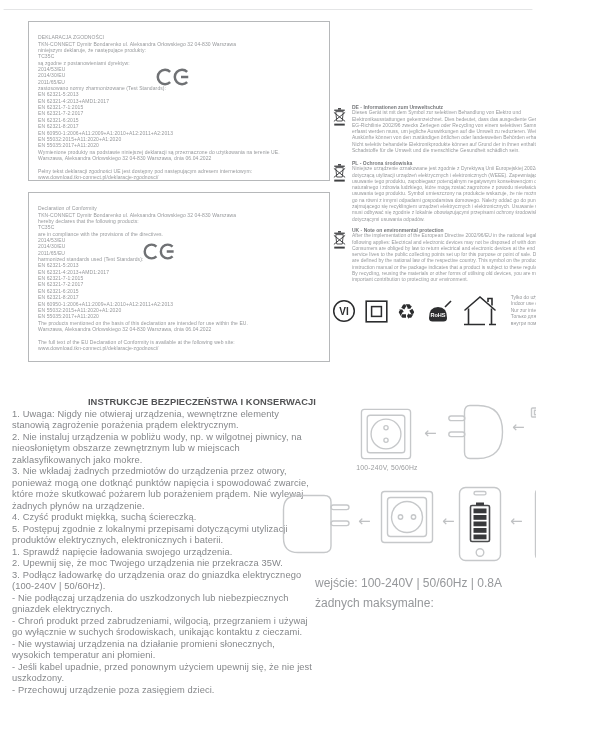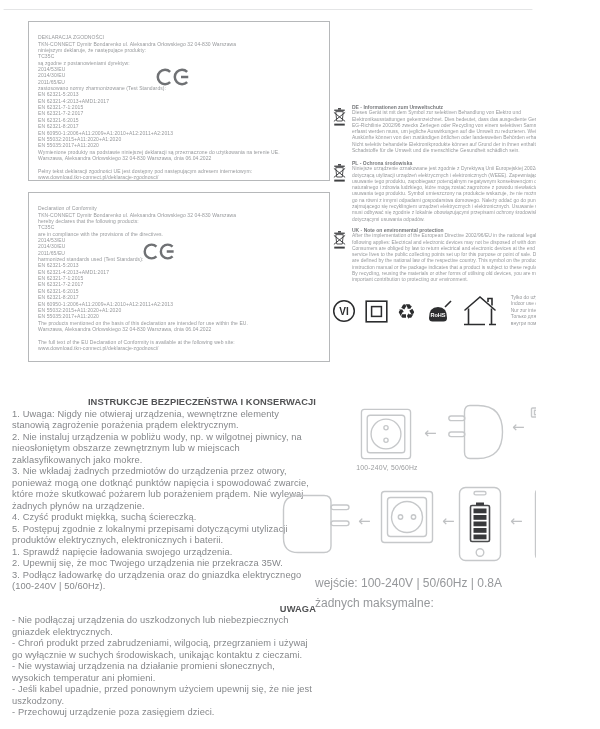--- a/index.html
+++ b/index.html
@@ -215,21 +215,20 @@
   <div class="instr">
     <div class="instr-title">INSTRUKCJE BEZPIECZEŃSTWA I KONSERWACJI</div>
     <div class="instr-body">1. Uwaga: Nigdy nie otwieraj urządzenia, wewnętrzne elementy stanowią zagrożenie porażenia prądem elektrycznym.
 2. Nie instaluj urządzenia w pobliżu wody, np. w wilgotnej piwnicy, na nieosłoniętym obszarze zewnętrznym lub w miejscach zaklasyfikowanych jako mokre.
 3. Nie wkładaj żadnych przedmiotów do urządzenia przez otwory, ponieważ mogą one dotknąć punktów napięcia i spowodować zwarcie, które może skutkować pożarem lub porażeniem prądem. Nie wylewaj żadnych płynów na urządzenie.
 4. Czyść produkt miękką, suchą ściereczką.
 5. Postępuj zgodnie z lokalnymi przepisami dotyczącymi utylizacji produktów elektrycznych, elektronicznych i baterii.</div>
     <div class="instr-body">1. Sprawdź napięcie ładowania swojego urządzenia.
 2. Upewnij się, że moc Twojego urządzenia nie przekracza 35W.
 3. Podłącz ładowarkę do urządzenia oraz do gniazdka elektrycznego (100-240V | 50/60Hz).</div>
-    <div class="instr-title">UWAGA</div>
     <div class="instr-body">- Nie podłączaj urządzenia do uszkodzonych lub niebezpiecznych gniazdek elektrycznych.
 - Chroń produkt przed zabrudzeniami, wilgocią, przegrzaniem i używaj go wyłącznie w suchych środowiskach, unikając kontaktu z cieczami.
 - Nie wystawiaj urządzenia na działanie promieni słonecznych, wysokich temperatur ani płomieni.
 - Jeśli kabel upadnie, przed ponownym użyciem upewnij się, że nie jest uszkodzony.
 - Przechowuj urządzenie poza zasięgiem dzieci.</div>
   </div>
 
   <svg class="dg" style="left:360px; top:408px;" width="52" height="52" viewBox="0 0 54 54">
     <rect class="ln" x="1.5" y="1.5" width="51" height="51" rx="3"></rect>
     <rect class="ln" x="7.5" y="7.5" width="39" height="39" rx="3"></rect>

